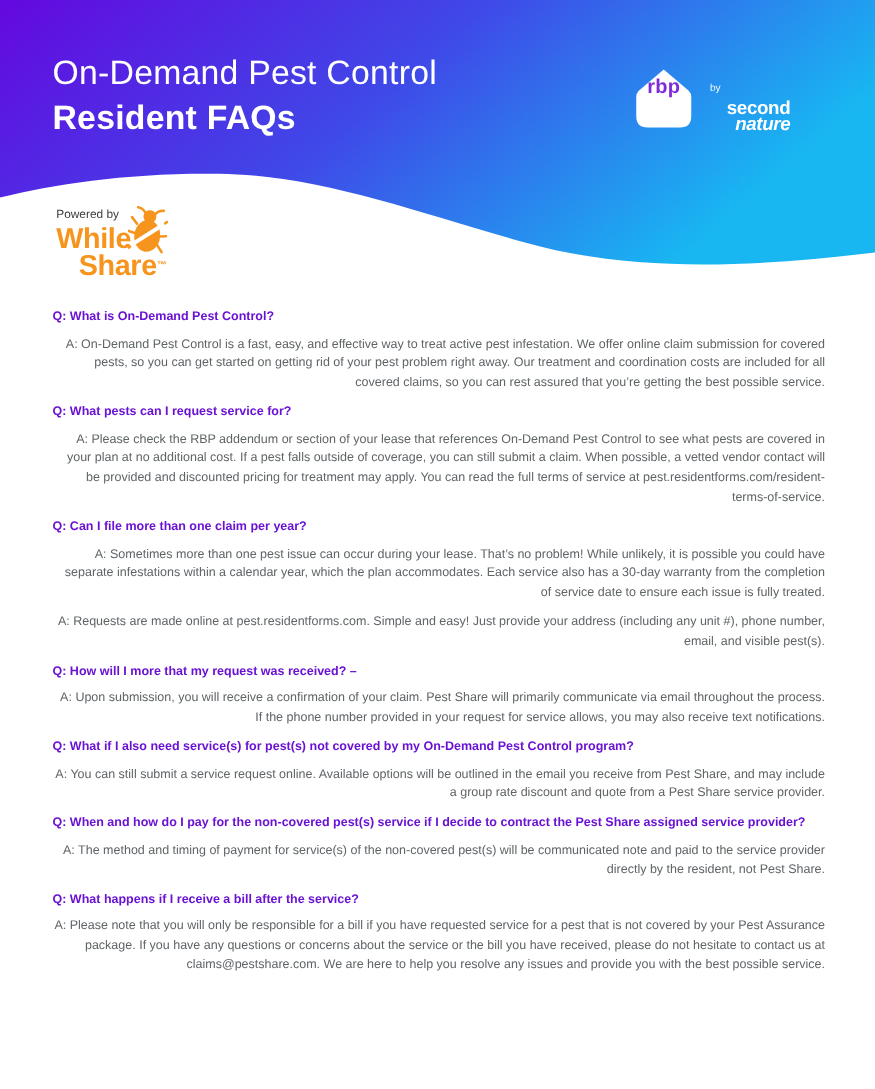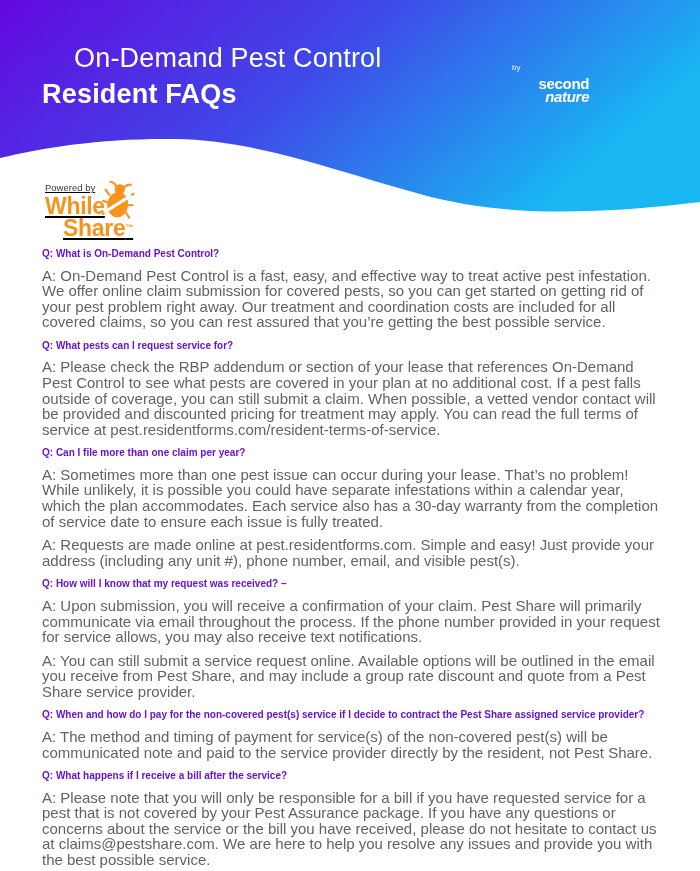--- a/index.html
+++ b/index.html
@@ -10,50 +10,50 @@
   *{margin:0;padding:0;box-sizing:border-box;}
   html,body{width:700px;height:871px;}
   body{
     font-family:"Liberation Sans", sans-serif;
     background:#ffffff; position:relative; overflow:hidden;
   }
   
   .header{position:absolute;top:0;left:0;width:700px;height:216px;}
   .header svg.wave{position:absolute;top:0;left:0;display:block;}
   .title-block{position:absolute;left:42px;top:40px;color:#fff;}
-  .title-line1{font-size:27px;font-weight:400;letter-spacing:.2px;line-height:36px;margin-left:32px;}
+  .title-line1{font-size:27px;font-weight:400;letter-spacing:.2px;line-height:36px;}
   .title-line2{font-size:27px;font-weight:700;letter-spacing:.2px;line-height:36px;}
   
   .rbp-group{position:absolute;left:503px;top:52px;display:flex;align-items:center;}
   .rbp-badge{position:relative;width:56px;height:56px;}
   .rbp-badge .badge-svg{display:block;}
   .rbp-badge .rbp-text{
     position:absolute;left:0;top:9px;width:56px;text-align:center;
     color:var(--rbp-purple);font-size:16px;font-weight:700;letter-spacing:.2px;
   }
   .sn-logo{display:flex;align-items:flex-start;margin-left:9px;color:#fff;}
-  .sn-by{font-size:8px;font-weight:400;margin-top:11px;margin-right:18px;opacity:.95;}
+  .sn-by{font-size:8px;font-weight:400;margin-top:11px;margin-right:5px;opacity:.95;}
   .sn-words{font-size:15px;font-weight:700;line-height:13px;letter-spacing:-.3px;margin-top:25px;}
   .sn-words .w2{text-align:right;font-style:italic;}
   
-  .pestshare{position:absolute;left:45px;top:182px;width:140px;text-decoration:underline;}
+  .pestshare{position:absolute;left:45px;top:166px;width:140px;}
   .ps-powered{font-size:9.5px;color:#3b3b3b;font-weight:400;margin-bottom:2px;}
   .ps-line{color:var(--orange);font-weight:700;font-size:23px;line-height:22px;letter-spacing:-.3px;}
   .ps-line2{padding-left:18px;position:relative;}
   .ps-tm{font-size:8px;vertical-align:top;font-weight:700;}
   .ps-bug{position:absolute;left:57px;top:-1px;transform:rotate(8deg);}
   
   .content{position:absolute;left:42px;top:246px;width:618px;}
   .faq-q{
     color:var(--q-color);font-size:10px;font-weight:700;
     line-height:15.5px;margin:0 0 6px 0;
   }
   .faq-a{
-    color:var(--a-color);font-size:15px;font-weight:400;
-    line-height:15.6px;margin:0 0 8px 0;
+    color:var(--a-color);font-size:10px;font-weight:400;
+    line-height:15.6px;margin:0 0 8px 0;text-align:right;
   }
   .faq-item{margin-bottom:6px;}
 </style>
 </head>
 <body>
 
 <div class="header">
   <svg class="wave" width="700" height="216" viewBox="0 0 700 216">
     <defs>
       <linearGradient id="hg" x1="0" y1="0" x2="1" y2="0.35">
@@ -64,20 +64,27 @@
     </defs>
     <path d="M0,0 L700,0 L700,202 C600,214 505,218 420,194 C330,169 255,140 175,139 C105,138 45,147 0,158 Z" fill="url(#hg)"></path>
   </svg>
 
   <div class="title-block">
     <div class="title-line1">On-Demand Pest Control</div>
     <div class="title-line2">Resident FAQs</div>
   </div>
 
   <div class="rbp-group">
+    <div class="rbp-badge">
+      <svg class="badge-svg" width="56" height="56" viewBox="0 0 56 56">
+        <rect x="11" y="11" width="34" height="34" rx="8" fill="var(--teal)" transform="rotate(45 28 28)"></rect>
+        <path d="M28 3.5 L48 20.5 Q50 22.5 50 25.5 L50 41 Q50 50 41 50 L15 50 Q6 50 6 41 L6 25.5 Q6 22.5 8 20.5 Z" fill="#ffffff"></path>
+      </svg>
+      <div class="rbp-text">rbp</div>
+    </div>
     <div class="sn-logo">
       <span class="sn-by">by</span>
       <div class="sn-words">
         <div class="w1">second</div>
         <div class="w2">nature</div>
       </div>
     </div>
   </div>
 </div>
 
@@ -118,25 +125,26 @@
   <div class="faq-item">
     <div class="faq-q">Q: Can I file more than one claim per year?</div>
     <div class="faq-a">A: Sometimes more than one pest issue can occur during your lease. That’s no problem! While unlikely, it is possible you could have separate infestations within a calendar year, which the plan accommodates. Each service also has a 30-day warranty from the completion of service date to ensure each issue is fully treated.</div>
   </div>
 
   <div class="faq-item">
     <div class="faq-a">A: Requests are made online at pest.residentforms.com. Simple and easy! Just provide your address (including any unit #), phone number, email, and visible pest(s).</div>
   </div>
 
   <div class="faq-item">
-    <div class="faq-q">Q: How will I know that my request was received? –</div>
+    <div class="faq-q">Q: How will I more that my request was received? –</div>
     <div class="faq-a">A: Upon submission, you will receive a confirmation of your claim. Pest Share will primarily communicate via email throughout the process. If the phone number provided in your request for service allows, you may also receive text notifications.</div>
   </div>
 
   <div class="faq-item">
+    <div class="faq-q">Q: What if I also need service(s) for pest(s) not covered by my On-Demand Pest Control program?</div>
     <div class="faq-a">A: You can still submit a service request online. Available options will be outlined in the email you receive from Pest Share, and may include a group rate discount and quote from a Pest Share service provider.</div>
   </div>
 
   <div class="faq-item">
     <div class="faq-q">Q: When and how do I pay for the non-covered pest(s) service if I decide to contract the Pest Share assigned service provider?</div>
     <div class="faq-a">A: The method and timing of payment for service(s) of the non-covered pest(s) will be communicated note and paid to the service provider directly by the resident, not Pest Share.</div>
   </div>
 
   <div class="faq-item">
     <div class="faq-q">Q: What happens if I receive a bill after the service?</div>

